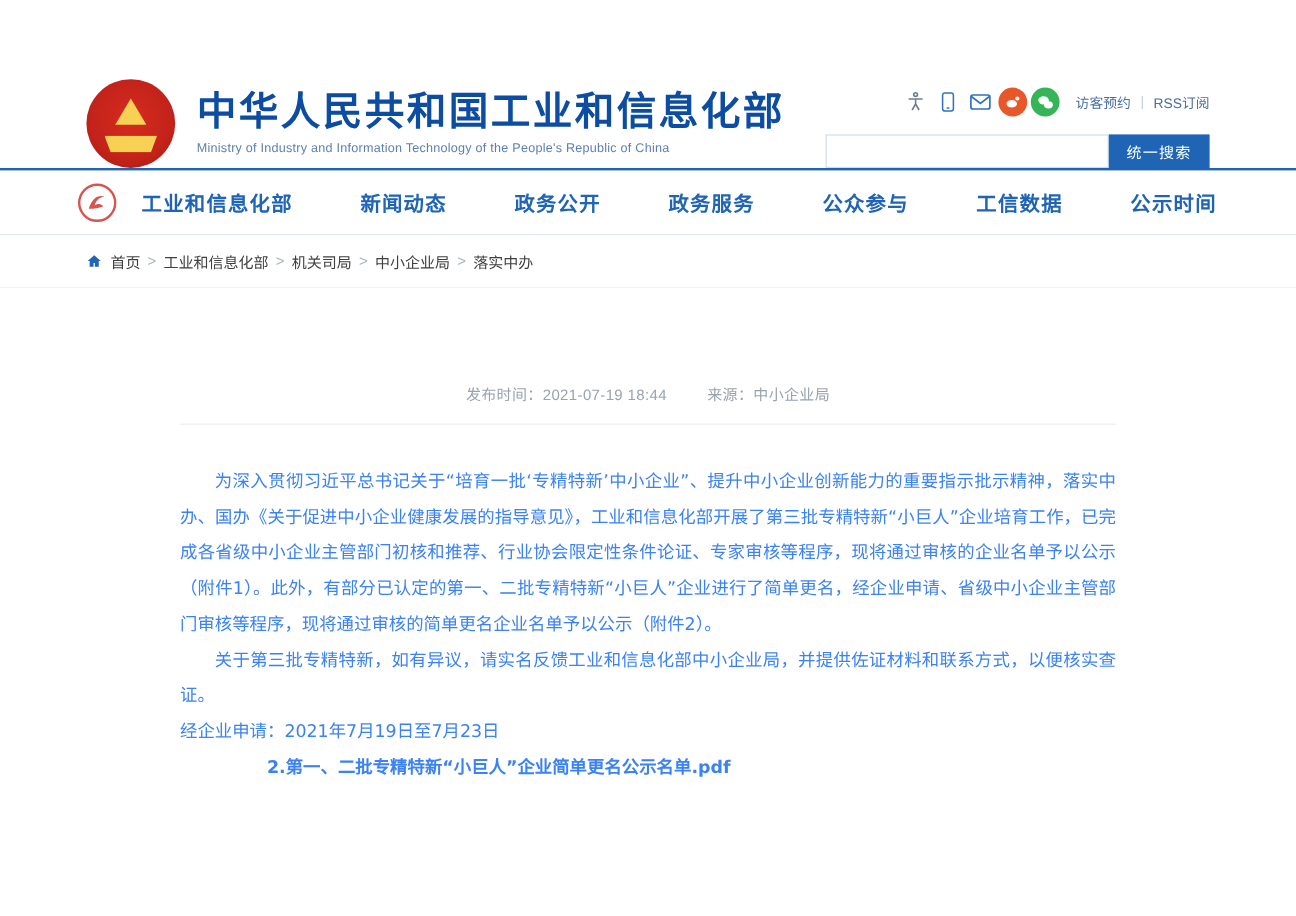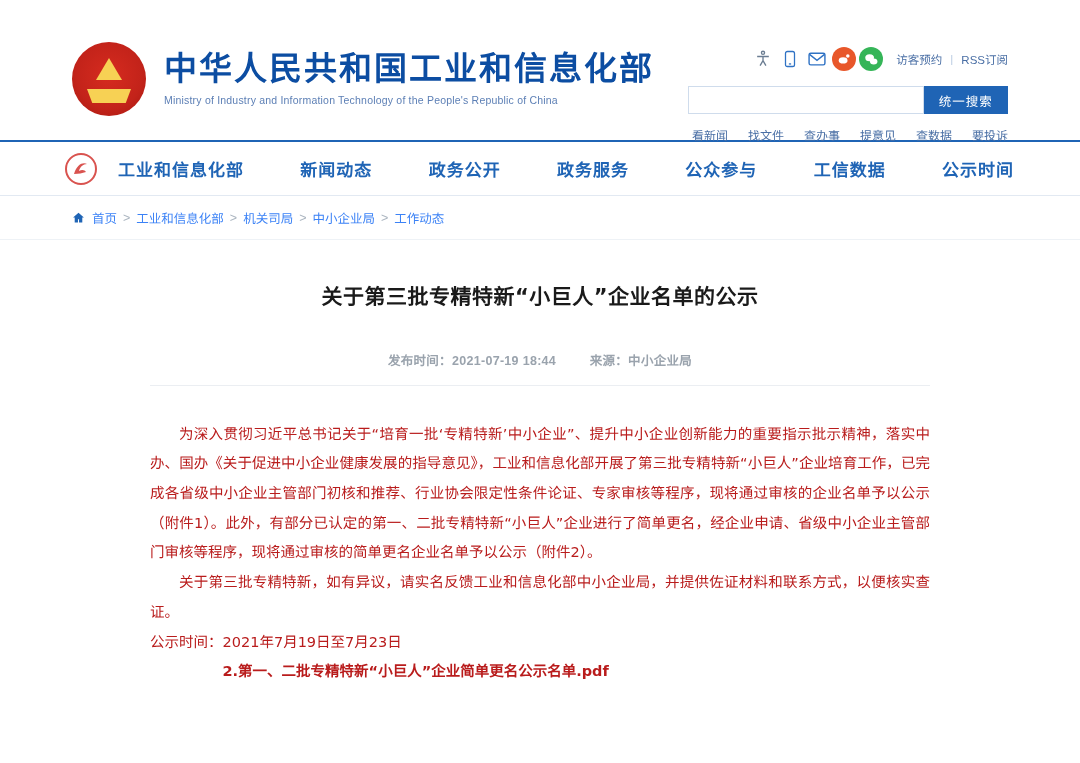--- a/index.html
+++ b/index.html
@@ -16,21 +16,21 @@
     overflow: hidden;
   }
 
   
   .header {
     position: relative;
     height: 140px;
     padding: 26px 72px 0 72px;
     display: flex;
     justify-content: space-between;
-    align-items: flex-start;
+    align-items: flex-end;
   }
   .brand {
     display: flex;
     align-items: center;
     gap: 18px;
     padding-top: 16px;
   }
   .emblem {
     width: 74px; height: 74px;
     border-radius: 50%;
@@ -179,21 +179,21 @@
     padding-left: 72px;
     font-size: 12.5px;
     color: #7a8796;
     border-bottom: 1px solid #eef2f6;
   }
   .home-icon {
     margin-right: 7px;
     color: #1f64b5;
     display: inline-flex;
   }
-  .crumbwrap a { color: #3b82f6; text-decoration: none; }
+  .crumbwrap a { color: #404040; text-decoration: none; }
   .crumb-sep { margin: 0 6px; color: #aab4bf; }
 
   
   .article {
     padding: 42px 150px 0 150px;
   }
   .title {
     text-align: center;
     font-family: "DejaVu Sans", sans-serif;
     font-size: 21px;
@@ -201,34 +201,33 @@
     color: #1a1a1a;
     letter-spacing: 0.5px;
     line-height: 1.5;
   }
   .meta {
     margin-top: 36px;
     text-align: center;
     font-size: 12.5px;
     color: #9aa3ad;
     letter-spacing: 0.3px;
-    font-weight: bold;
   }
   .meta .gap { display: inline-block; width: 26px; }
   .divider {
     margin: 16px 0 0 0;
     border: none;
     border-top: 1px solid #ebeef2;
   }
 
   .body {
     margin-top: 34px;
     font-family: "DejaVu Sans", sans-serif;
     font-size: 14.5px;
-    color: #b91c1c;
+    color: #3b82f6;
     line-height: 2.05;
     text-align: justify;
   }
   .body p { margin: 0; }
   .indent { text-indent: 2em; }
   .attach-line { text-indent: 2em; }
   .attach-sub { text-indent: 5em; font-weight: bold; }
 </style>
 </head>
 <body>
@@ -282,28 +281,20 @@
           <span class="sep">|</span>
           <a>RSS订阅</a>
         </span>
       </div>
 
       <div class="searchrow">
         <input class="searchbox" type="text" placeholder="" style="">
         <div class="searchbtn">统一搜索</div>
       </div>
 
-      <div class="quicklinks">
-        <span>看新闻</span>
-        <span>找文件</span>
-        <span>查办事</span>
-        <span>提意见</span>
-        <span>查数据</span>
-        <span>要投诉</span>
-      </div>
     </div>
   </div>
 
   <div class="navwrap">
     <div class="navlogo">
       <svg width="34" height="34" viewBox="0 0 34 34">
         <circle cx="17" cy="17" r="15" fill="none" stroke="#d9534f" stroke-width="2"></circle>
         <path d="M10 22c3-10 9-12 13-10-4 0-7 3-8 7 3-2 6-1 7 1-4 1-7 2-12 2z" fill="#d9534f"></path>
       </svg>
     </div>
@@ -325,37 +316,36 @@
       </svg>
     </span>
     <a>首页</a>
     <span class="crumb-sep">&gt;</span>
     <a>工业和信息化部</a>
     <span class="crumb-sep">&gt;</span>
     <a>机关司局</a>
     <span class="crumb-sep">&gt;</span>
     <a>中小企业局</a>
     <span class="crumb-sep">&gt;</span>
-    <a>工作动态</a>
+    <a>落实中办</a>
   </div>
 
   <div class="article">
-    <div class="title">关于第三批专精特新“小巨人”企业名单的公示</div>
 
     <div class="meta">
       <span>发布时间：</span><span>2021-07-19 18:44</span>
       <span class="gap"></span>
       <span>来源：</span><span>中小企业局</span>
     </div>
     <hr class="divider">
 
     <div class="body">
       <p class="indent">为深入贯彻习近平总书记关于“培育一批‘专精特新’中小企业”、提升中小企业创新能力的重要指示批示精神，落实中办、国办《关于促进中小企业健康发展的指导意见》，工业和信息化部开展了第三批专精特新“小巨人”企业培育工作，已完成各省级中小企业主管部门初核和推荐、行业协会限定性条件论证、专家审核等程序，现将通过审核的企业名单予以公示（附件1）。此外，有部分已认定的第一、二批专精特新“小巨人”企业进行了简单更名，经企业申请、省级中小企业主管部门审核等程序，现将通过审核的简单更名企业名单予以公示（附件2）。</p>
       <p class="indent">关于第三批专精特新，如有异议，请实名反馈工业和信息化部中小企业局，并提供佐证材料和联系方式，以便核实查证。</p>
-      <p>公示时间：2021年7月19日至7月23日</p>
+      <p>经企业申请：2021年7月19日至7月23日</p>
       <p class="attach-sub">
         <span>2.第一、二批专精特新“小巨人”企业简单更名公示名单.pdf</span>
       </p>
     </div>
 
   </div>
 
 </div>
 
 </body></html>

